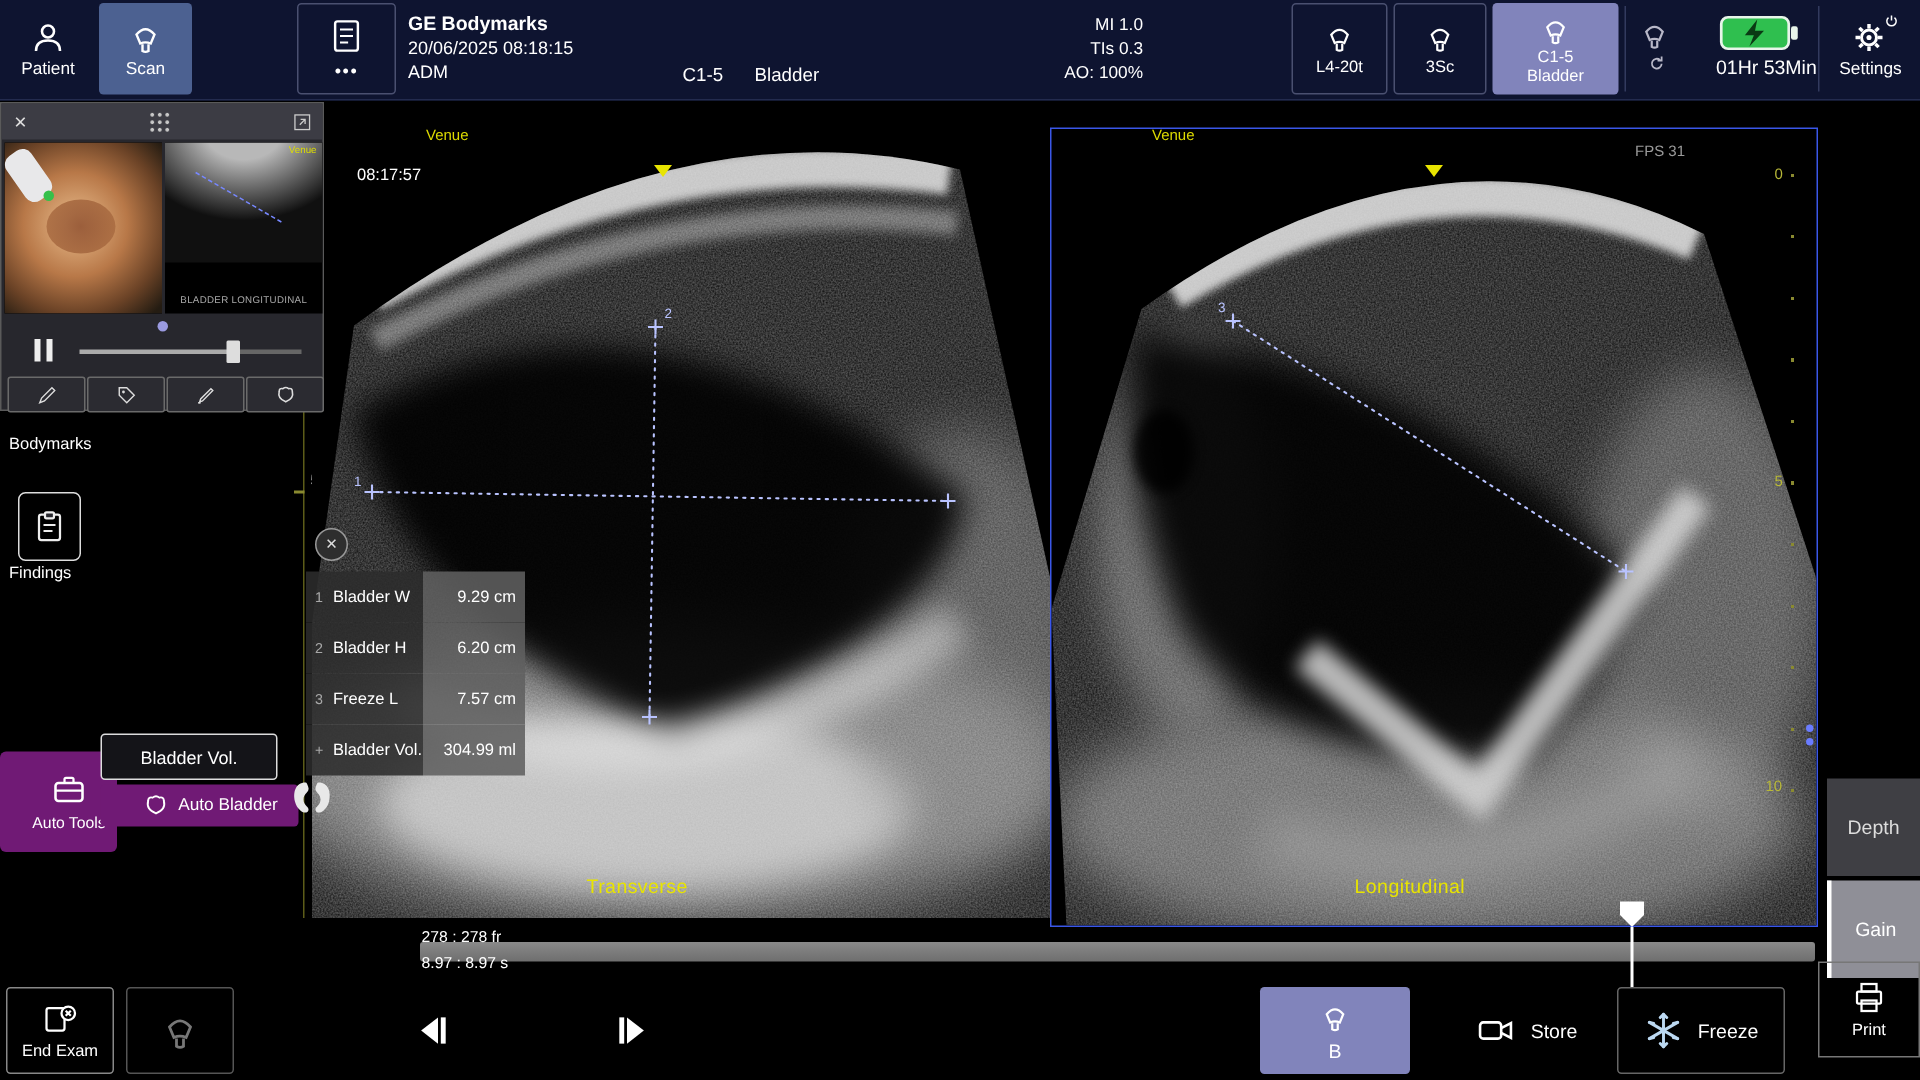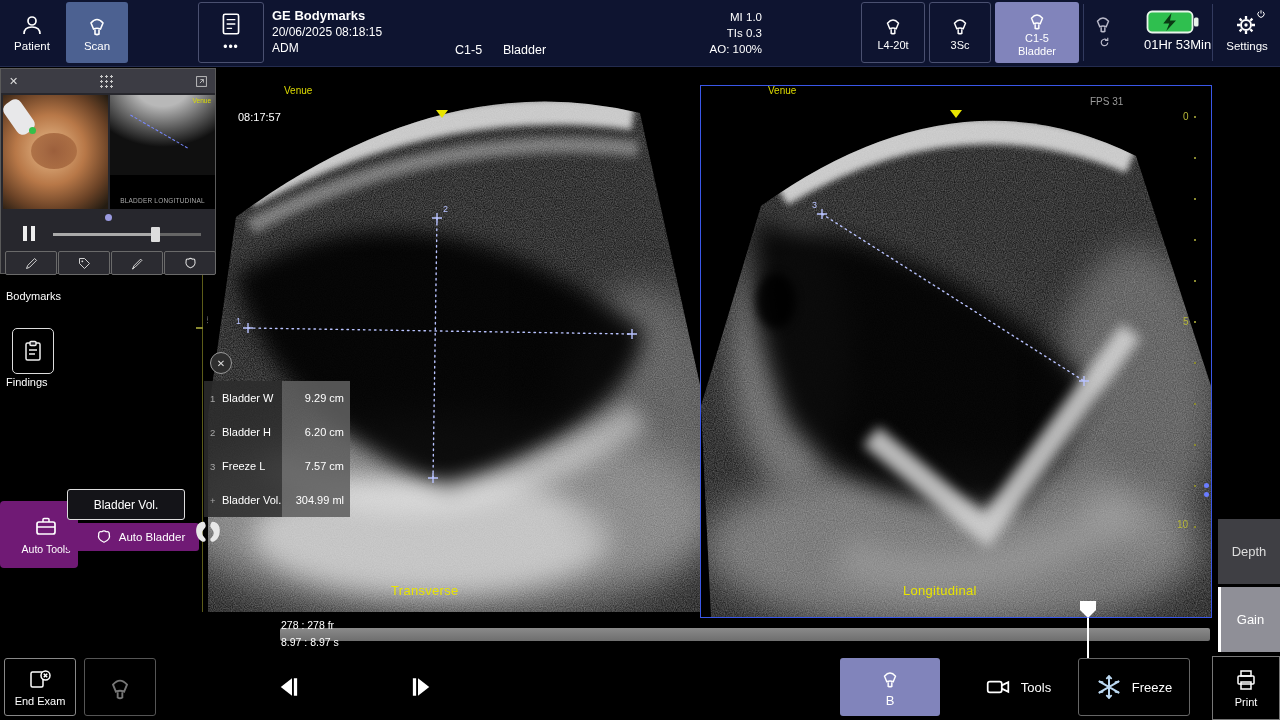--- a/index.html
+++ b/index.html
@@ -448,26 +448,26 @@
 <div class="bbtile colbtn" style="left:840px;width:100px;background:#8184bb;font-size:13px;">
   <svg width="22" height="22">
       <use href="#i-probe"></use>
     </svg>
   <span>B</span>
 </div>
 <div class="bbtile" style="left:962px;width:112px;">
   <svg width="26" height="26">
       <use href="#i-cam"></use>
     </svg>
-  <span>Tools</span>
+  <span>Store</span>
 </div>
 <div class="bbtile" style="left:1078px;width:112px;border:1px solid #666;">
   <svg width="26" height="26" style="color:#bcd9f2;">
       <use href="#i-snow"></use>
     </svg>
   <span>Freeze</span>
 </div>
-<div class="bbtile colbtn" style="left:1212px;top:656px;width:68px;height:64px;border:1px solid #777;border-radius:0;">
+<div class="bbtile colbtn" style="left:1212px;top:641px;width:68px;height:64px;border:1px solid #777;border-radius:0;">
   <svg width="24" height="24">
       <use href="#i-print"></use>
     </svg>
   <span>Print</span>
 </div>
 
 </body></html>

